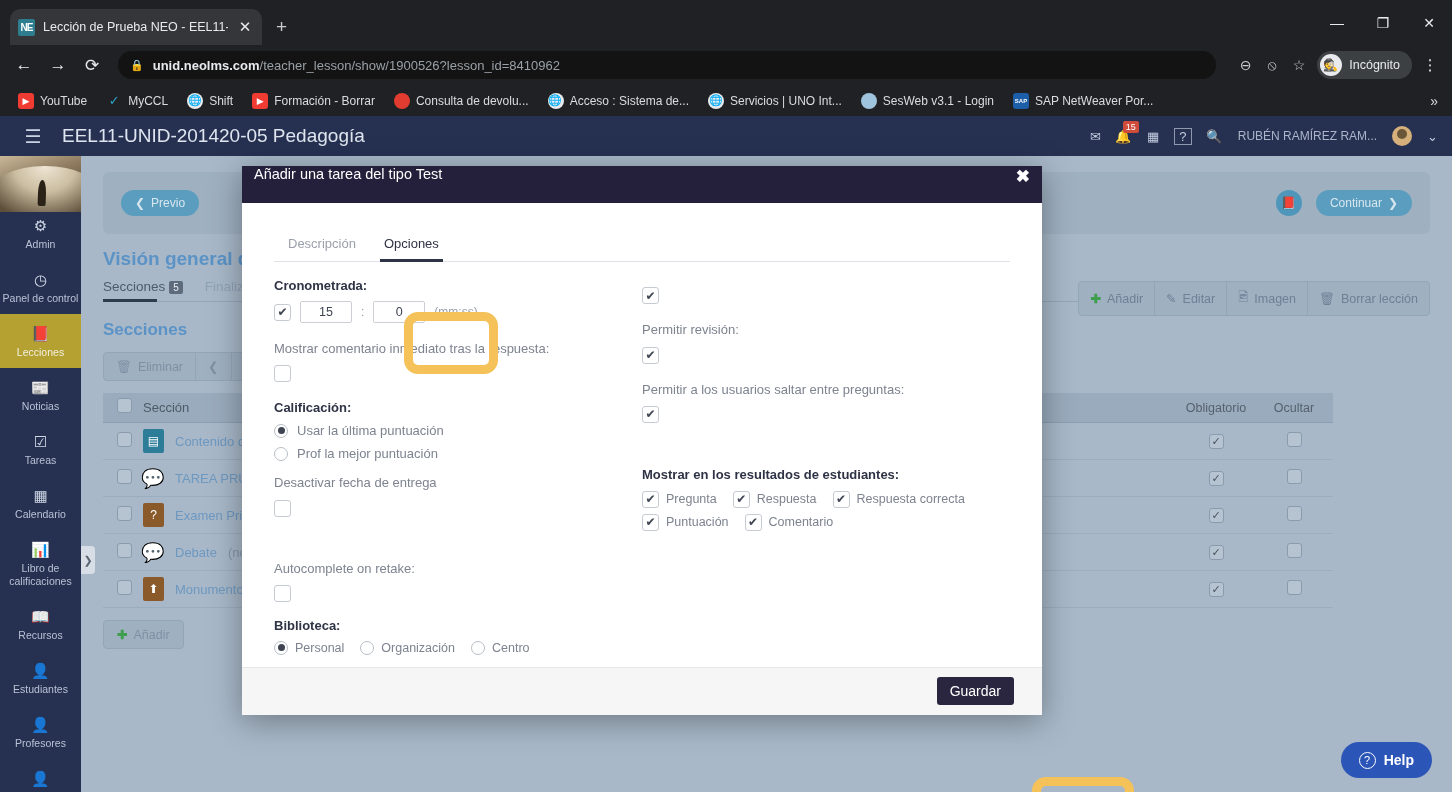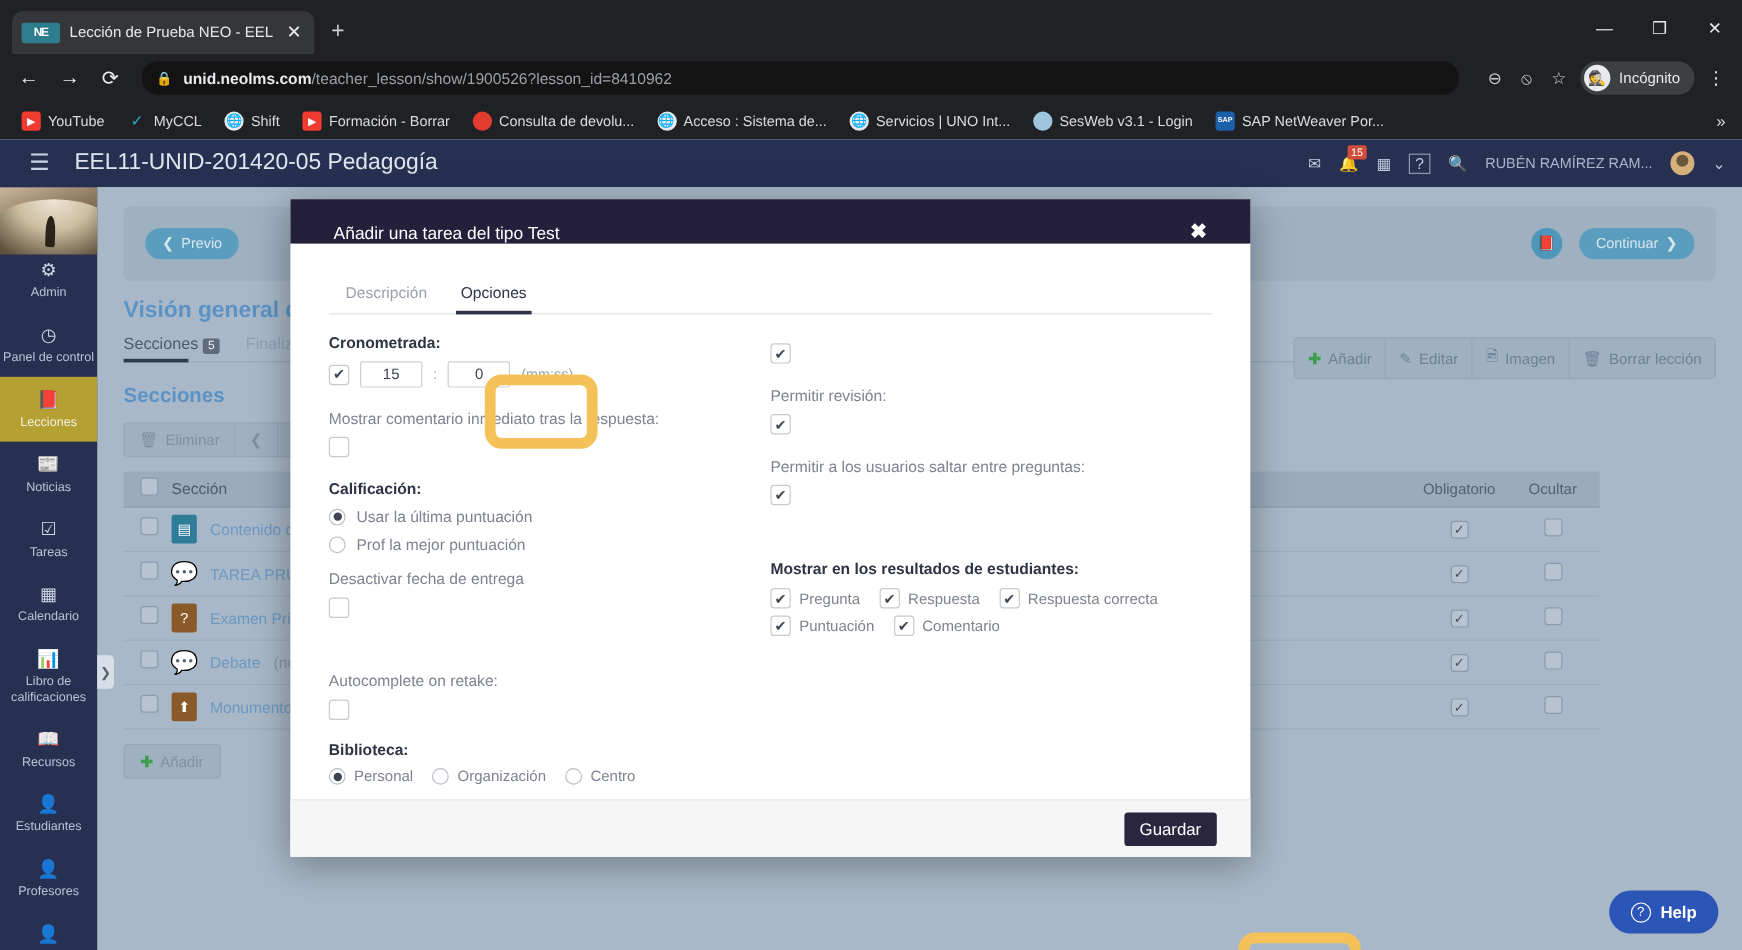--- a/index.html
+++ b/index.html
@@ -15,21 +15,21 @@
 
   .tabstrip {
     height: 45px; background:#202124; position: relative;
     display: flex; align-items: flex-end; padding-left: 10px;
   }
   .tab {
     height: 36px; width: 252px; background:#35363a; border-radius: 10px 10px 0 0;
     display:flex; align-items:center; padding: 0 8px; gap: 8px; position: relative;
   }
   .tab-favicon {
-    width: 32px; height: 17px; background:#2d7d8f; border-radius:2px; flex:0 0 auto;
+    width: 17px; height: 17px; background:#2d7d8f; border-radius:2px; flex:0 0 auto;
     color:#fff; font-size:10px; font-weight:bold; display:flex;align-items:center;justify-content:center;
     letter-spacing:-1px;
   }
   .tab-title {
     color:#e8eaed; font-size:12.5px; white-space:nowrap; overflow:hidden;
     flex:1 1 auto; text-overflow: clip;
   }
   .tab-close { color:#e8eaed; font-size:15px; width:18px; text-align:center; flex:0 0 auto; }
   .newtab { color:#c8cbcf; font-size:19px; margin-left:14px; margin-bottom:7px; }
 
@@ -187,21 +187,21 @@
   }
   .help-ico { width:17px;height:17px;border-radius:50%;border:1.6px solid #fff;
               display:flex;align-items:center;justify-content:center;font-size:11px;font-weight:normal;}
 
   
   .modal {
     position:absolute; left:242px; top:50px; width:800px; background:#fff;
     box-shadow:0 6px 30px rgba(0,0,0,.35); z-index:20;
   }
   .modal-hdr {
-    background:#241f3a; height:37px; display:flex; align-items:flex-end; padding:0 36px;
+    background:#241f3a; height:37px; display:flex; align-items:flex-start; padding:0 12px;
   }
   .modal-title { color:#fff; font-size:14.5px; }
   .modal-x { margin-left:auto; color:#fff; font-size:17px; font-weight:bold; }
   .modal-body { padding: 14px 32px 6px 32px; }
   .tabs { display:flex; gap:0; border-bottom:1px solid #dfe1e6; }
   .mtab { padding: 8px 14px 10px; font-size:13px; color:#9aa0ab; position:relative;margin-top:11px; }
   .mtab.active { color:#2e3345; }
   .mtab.active::after { content:""; position:absolute; left:10px; right:10px; bottom:-1px;
                         height:3px; background:#2e3345; }
 

